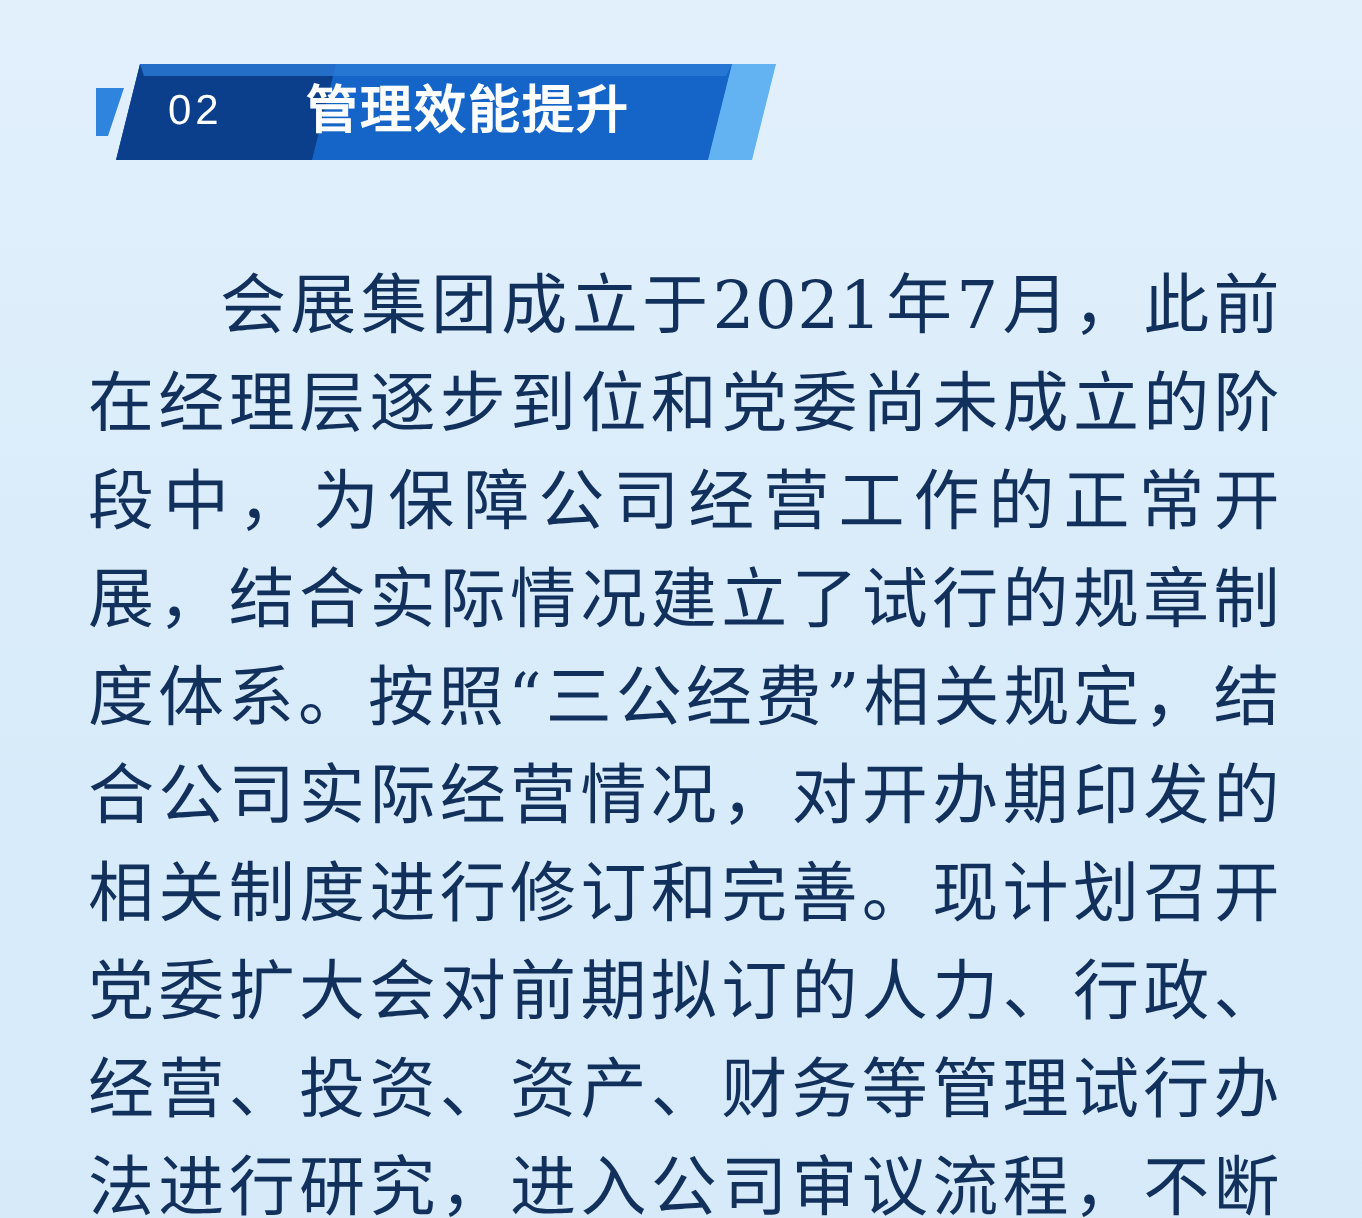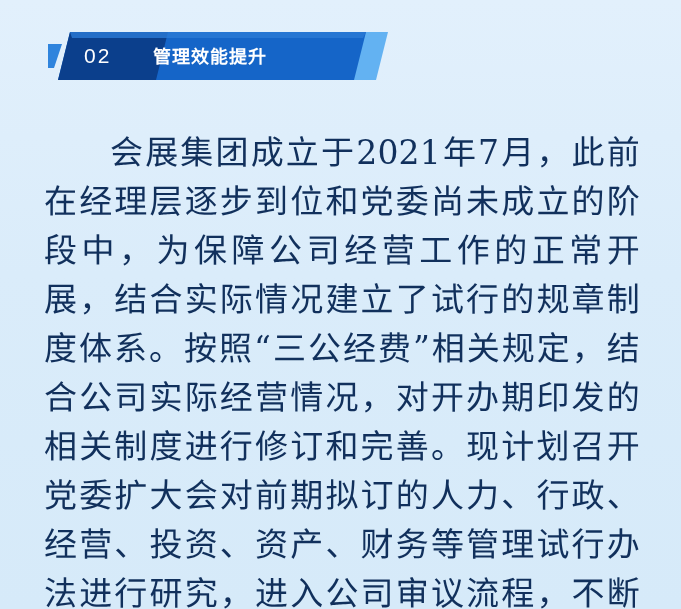--- a/index.html
+++ b/index.html
@@ -50,21 +50,21 @@
     font-family: "Liberation Sans", sans-serif;
     font-weight: 400;
   }
   .banner-title {
     position: absolute;
     left: 105px;
     top: 0;
     height: 48px;
     line-height: 49px;
     color: #ffffff;
-    font-size: 18px;
+    font-size: 26px;
     font-weight: bold;
     letter-spacing: 1px;
     font-family: "DejaVu Sans", "Liberation Sans", sans-serif;
     white-space: nowrap;
   }
 
   
   .body-wrap {
     position: absolute;
     left: 44px;

